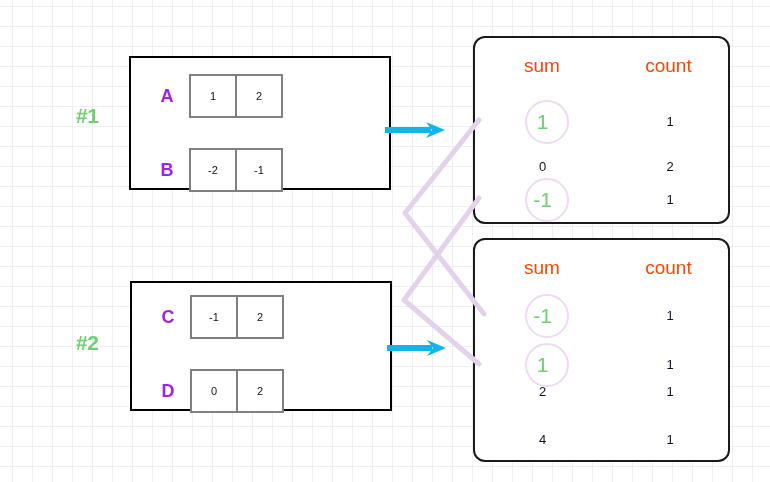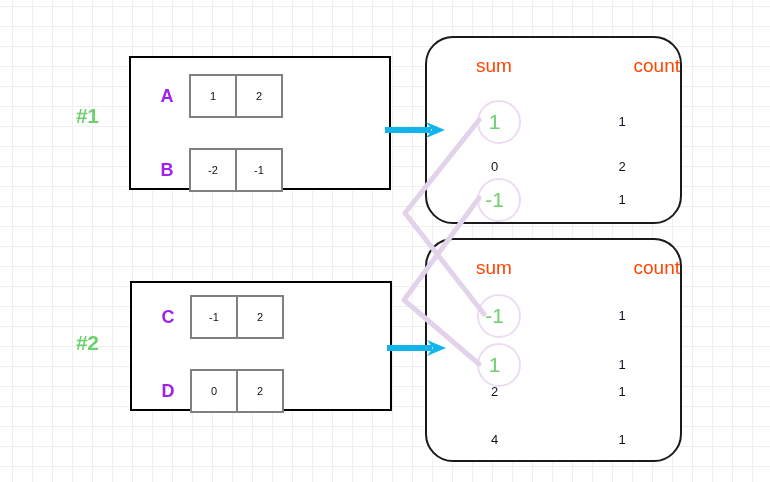--- a/index.html
+++ b/index.html
@@ -73,39 +73,40 @@
     background: #ffffff;
   }
   .cell + .cell {
     margin-left: -2px;
   }
 
   
   .panel {
     position: absolute;
     border: 2px solid #1a1a1a;
-    border-radius: 28px;
+    border-radius: 12px;
     background: #ffffff;
     box-sizing: border-box;
+    margin-left: 48px;
   }
   .panel-head {
     position: absolute;
     top: 18px;
     left: 0;
     right: 0;
     display: flex;
   }
   .head-sum, .head-count {
     color: #ff4500;
     font-size: 19px;
     text-align: center;
     line-height: 1;
   }
   .head-sum { width: 135px; }
-  .head-count { width: 120px; text-align: right; }
+  .head-count { width: 120px; }
 
   .trow {
     position: absolute;
     left: 0;
     display: flex;
     align-items: center;
   }
   .tsum, .tcount {
     font-size: 13px;
     color: #101020;

